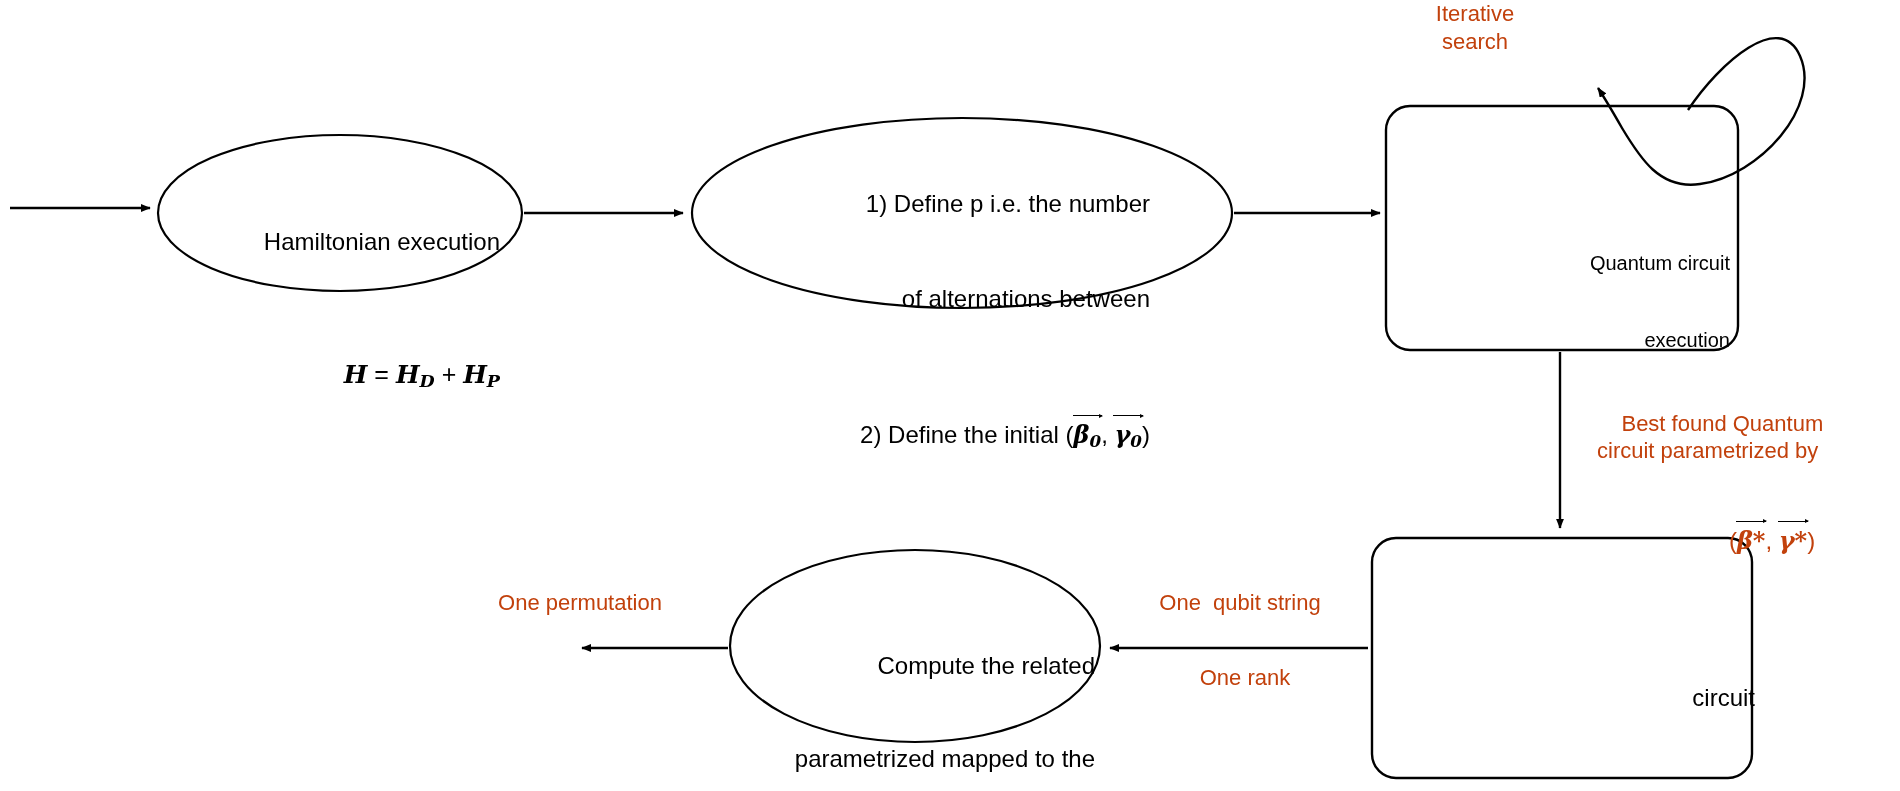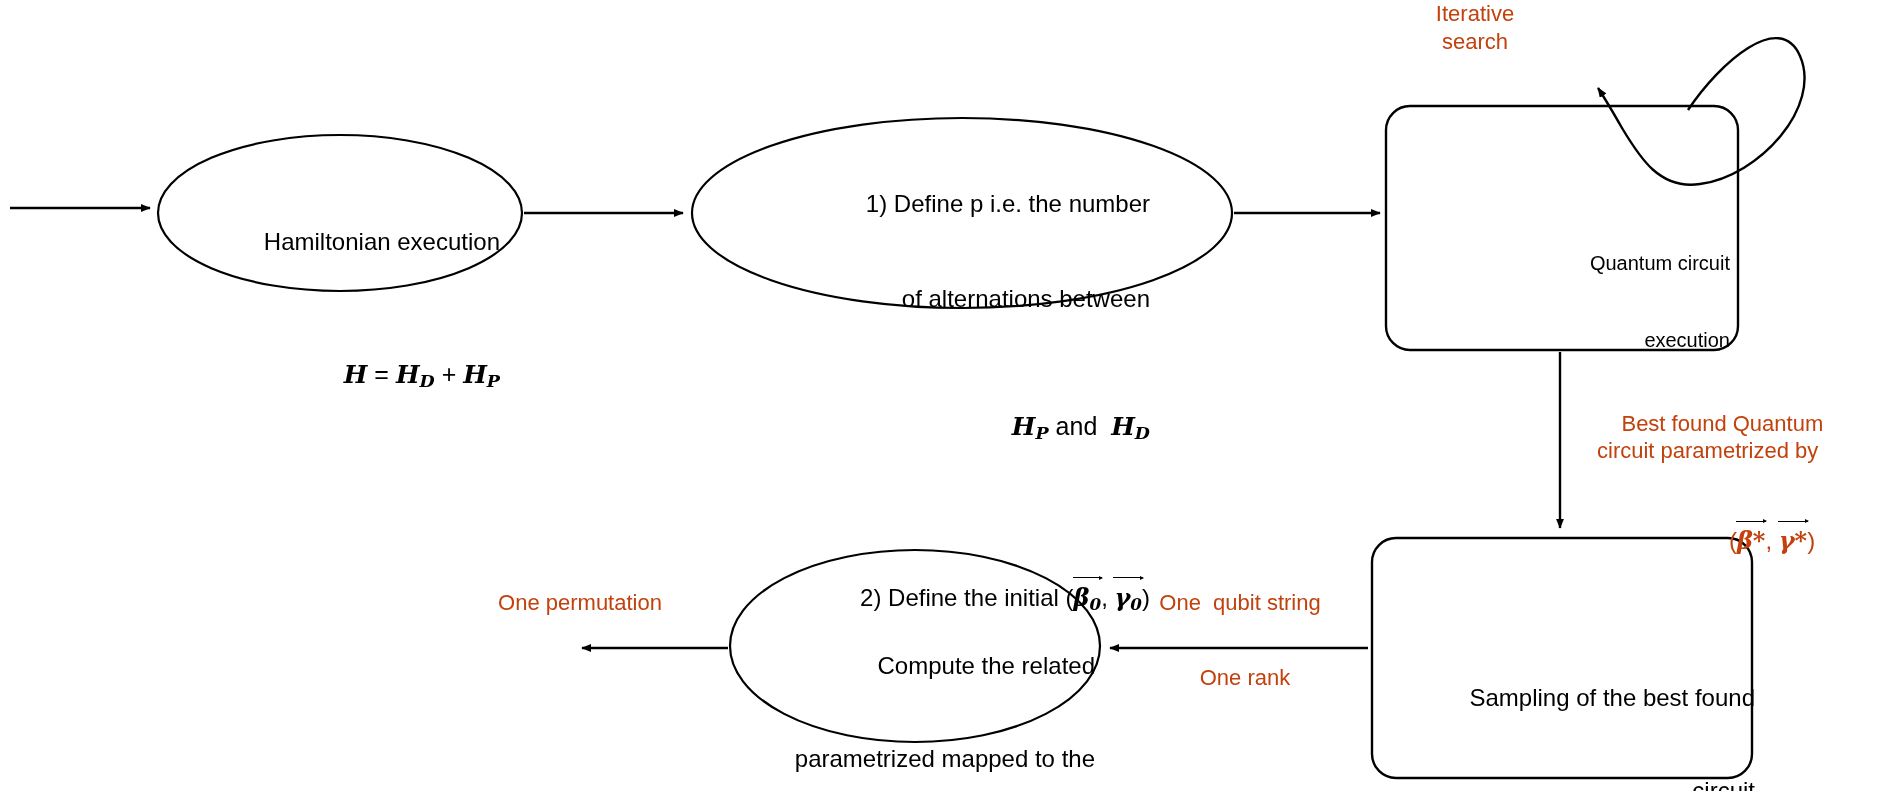--- a/index.html
+++ b/index.html
@@ -136,35 +136,31 @@
   <div class="node-text" id="txt-hamiltonian">
     <div class="l1">Hamiltonian execution</div>
     <div class="l2">
       <span class="math-b">H</span> = <span class="math-b">H</span><span class="math-b sub">D</span> + <span class="math-b">H</span><span class="math-b sub">P</span>
     </div>
   </div>
 
   <div class="node-text" id="txt-define">
     <div class="r1">1) Define p i.e. the number</div>
     <div class="r2">of alternations between</div>
-    <div class="r3">
-      <span class="math-b">H</span><span class="math-b sub">P</span> and&nbsp; <span class="math-b">H</span><span class="math-b sub">D</span>
-    </div>
     <div class="r4">
       2) Define the initial (<span class="vecwrap"><span class="vecbar"></span><span class="math-b">β</span><span class="math-b sub">0</span></span>, <span class="vecwrap"><span class="vecbar"></span><span class="math-b">γ</span><span class="math-b sub">0</span></span>)
     </div>
   </div>
 
   <div class="node-text" id="txt-qce">
     <div>Quantum circuit</div>
     <div>execution</div>
   </div>
 
   <div class="node-text" id="txt-sampling">
-    <div>Sampling of the best found</div>
     <div>circuit</div>
   </div>
 
   <div class="node-text" id="txt-compute">
     <div>Compute the related</div>
     <div>parametrized mapped to the</div>
     
   </div>
 
   <div class="edge-label" id="lbl-iterative">Iterative

